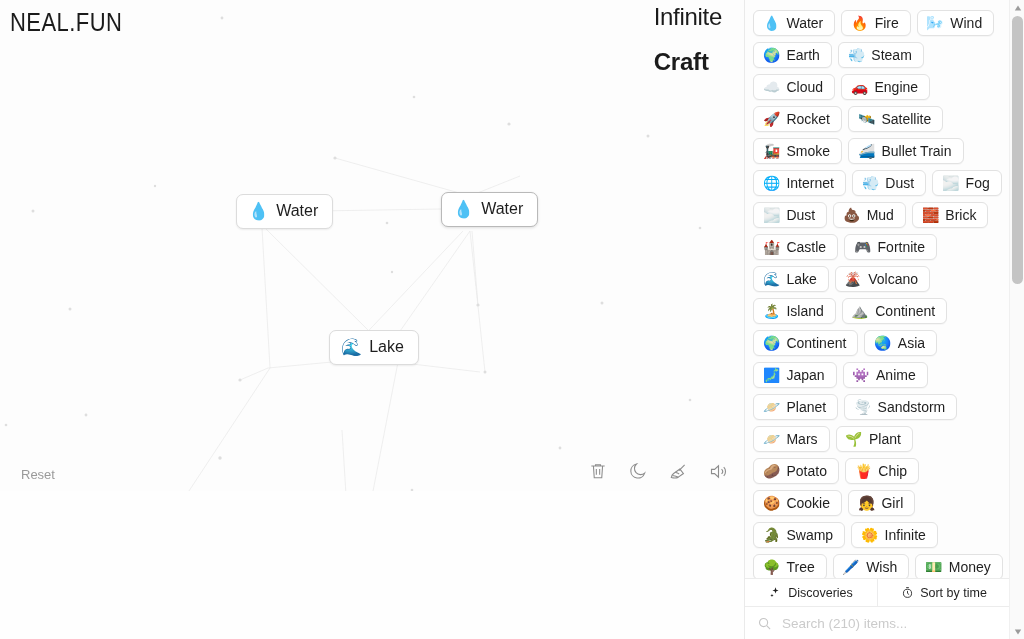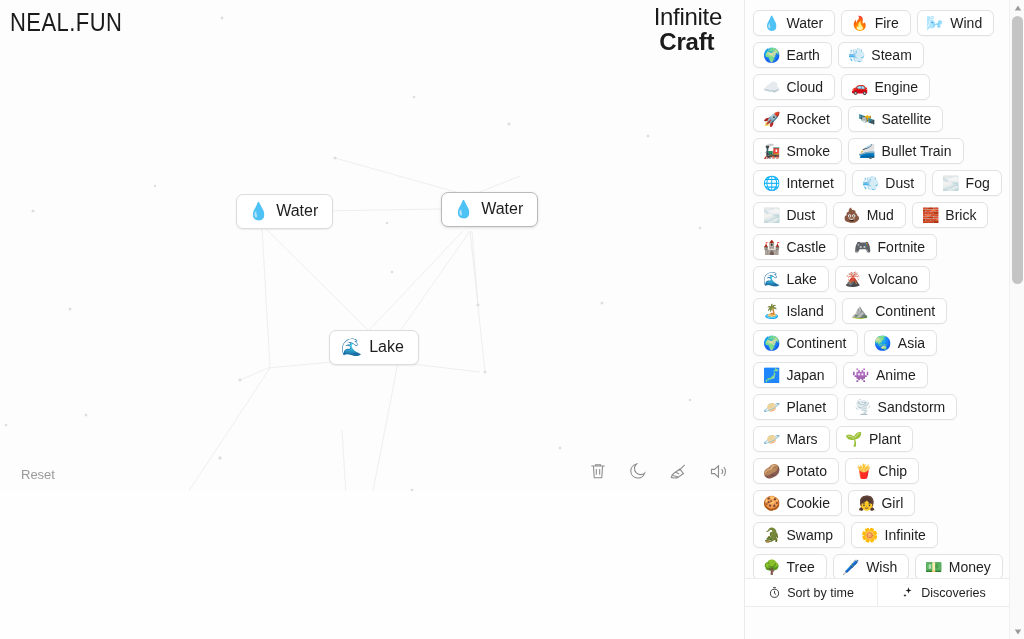--- a/index.html
+++ b/index.html
@@ -54,22 +54,23 @@
     display: block;
     font-size: 24px;
     font-weight: 300;
     letter-spacing: -0.3px;
   }
   .title .t2 {
     display: block;
     font-size: 24px;
     font-weight: 700;
     letter-spacing: -0.2px;
-    text-align: center;
+    text-align: left;
     padding-right: 2px;
+    margin-top: 20px;
   }
 
   
   .node {
     position: absolute;
     display: inline-flex;
     align-items: center;
     gap: 7px;
     padding: 7px 14px 8px 11px;
     background: #fff;
@@ -491,38 +492,47 @@
         </div>
         <div class="pill">
           <span class="emo">💵</span>
           <span>Money</span>
         </div>
       </div>
 
     <div class="tabs">
       <div class="tab">
         <span>
+          <svg width="13" height="13" viewBox="0 0 24 24" fill="currentColor">
+            <path d="M12 2.5l1.5 4.2 4.2 1.5-4.2 1.5L12 14l-1.5-4.3L6.3 8.2l4.2-1.5z"></path>
+            <path d="M5.5 14.5l.8 2.2 2.2.8-2.2.8-.8 2.2-.8-2.2-2.2-.8 2.2-.8z"></path>
+          </svg>
+        </span>
+        <span>Discoveries</span>
+      </div>
+      <div class="tab">
+        <span>
           <svg width="13" height="13" viewBox="0 0 24 24" fill="none" stroke="currentColor" stroke-width="1.6">
             <circle cx="12" cy="13.5" r="7.5"></circle>
             <path d="M12 13.5V9M12 13.5l3 2.4M9.5 3h5"></path>
           </svg>
         </span>
         <span>Sort by time</span>
       </div>
-      <div class="tab">
-        <span>
-          <svg width="13" height="13" viewBox="0 0 24 24" fill="currentColor">
-            <path d="M12 2.5l1.5 4.2 4.2 1.5-4.2 1.5L12 14l-1.5-4.3L6.3 8.2l4.2-1.5z"></path>
-            <path d="M5.5 14.5l.8 2.2 2.2.8-2.2.8-.8 2.2-.8-2.2-2.2-.8 2.2-.8z"></path>
-          </svg>
-        </span>
-        <span>Discoveries</span>
-      </div>
     </div>
 
+    <div class="searchbar">
+      <span class="sicon">
+        <svg width="15" height="15" viewBox="0 0 24 24" fill="none" stroke="currentColor" stroke-width="1.8">
+          <circle cx="10.5" cy="10.5" r="6.5"></circle>
+            <path d="M15.5 15.5L21 21"></path>
+        </svg>
+      </span>
+      <input type="text" placeholder="Search (210) items..." style="">
+    </div>
 
     <div class="sb-track">
       <div class="sb-arrow up">
         <svg width="8" height="8" viewBox="0 0 10 10" fill="currentColor">
             <path d="M5 2l4 6H1z"></path>
           </svg>
       </div>
       <div class="sb-thumb"></div>
       <div class="sb-arrow down">
         <svg width="8" height="8" viewBox="0 0 10 10" fill="currentColor">

